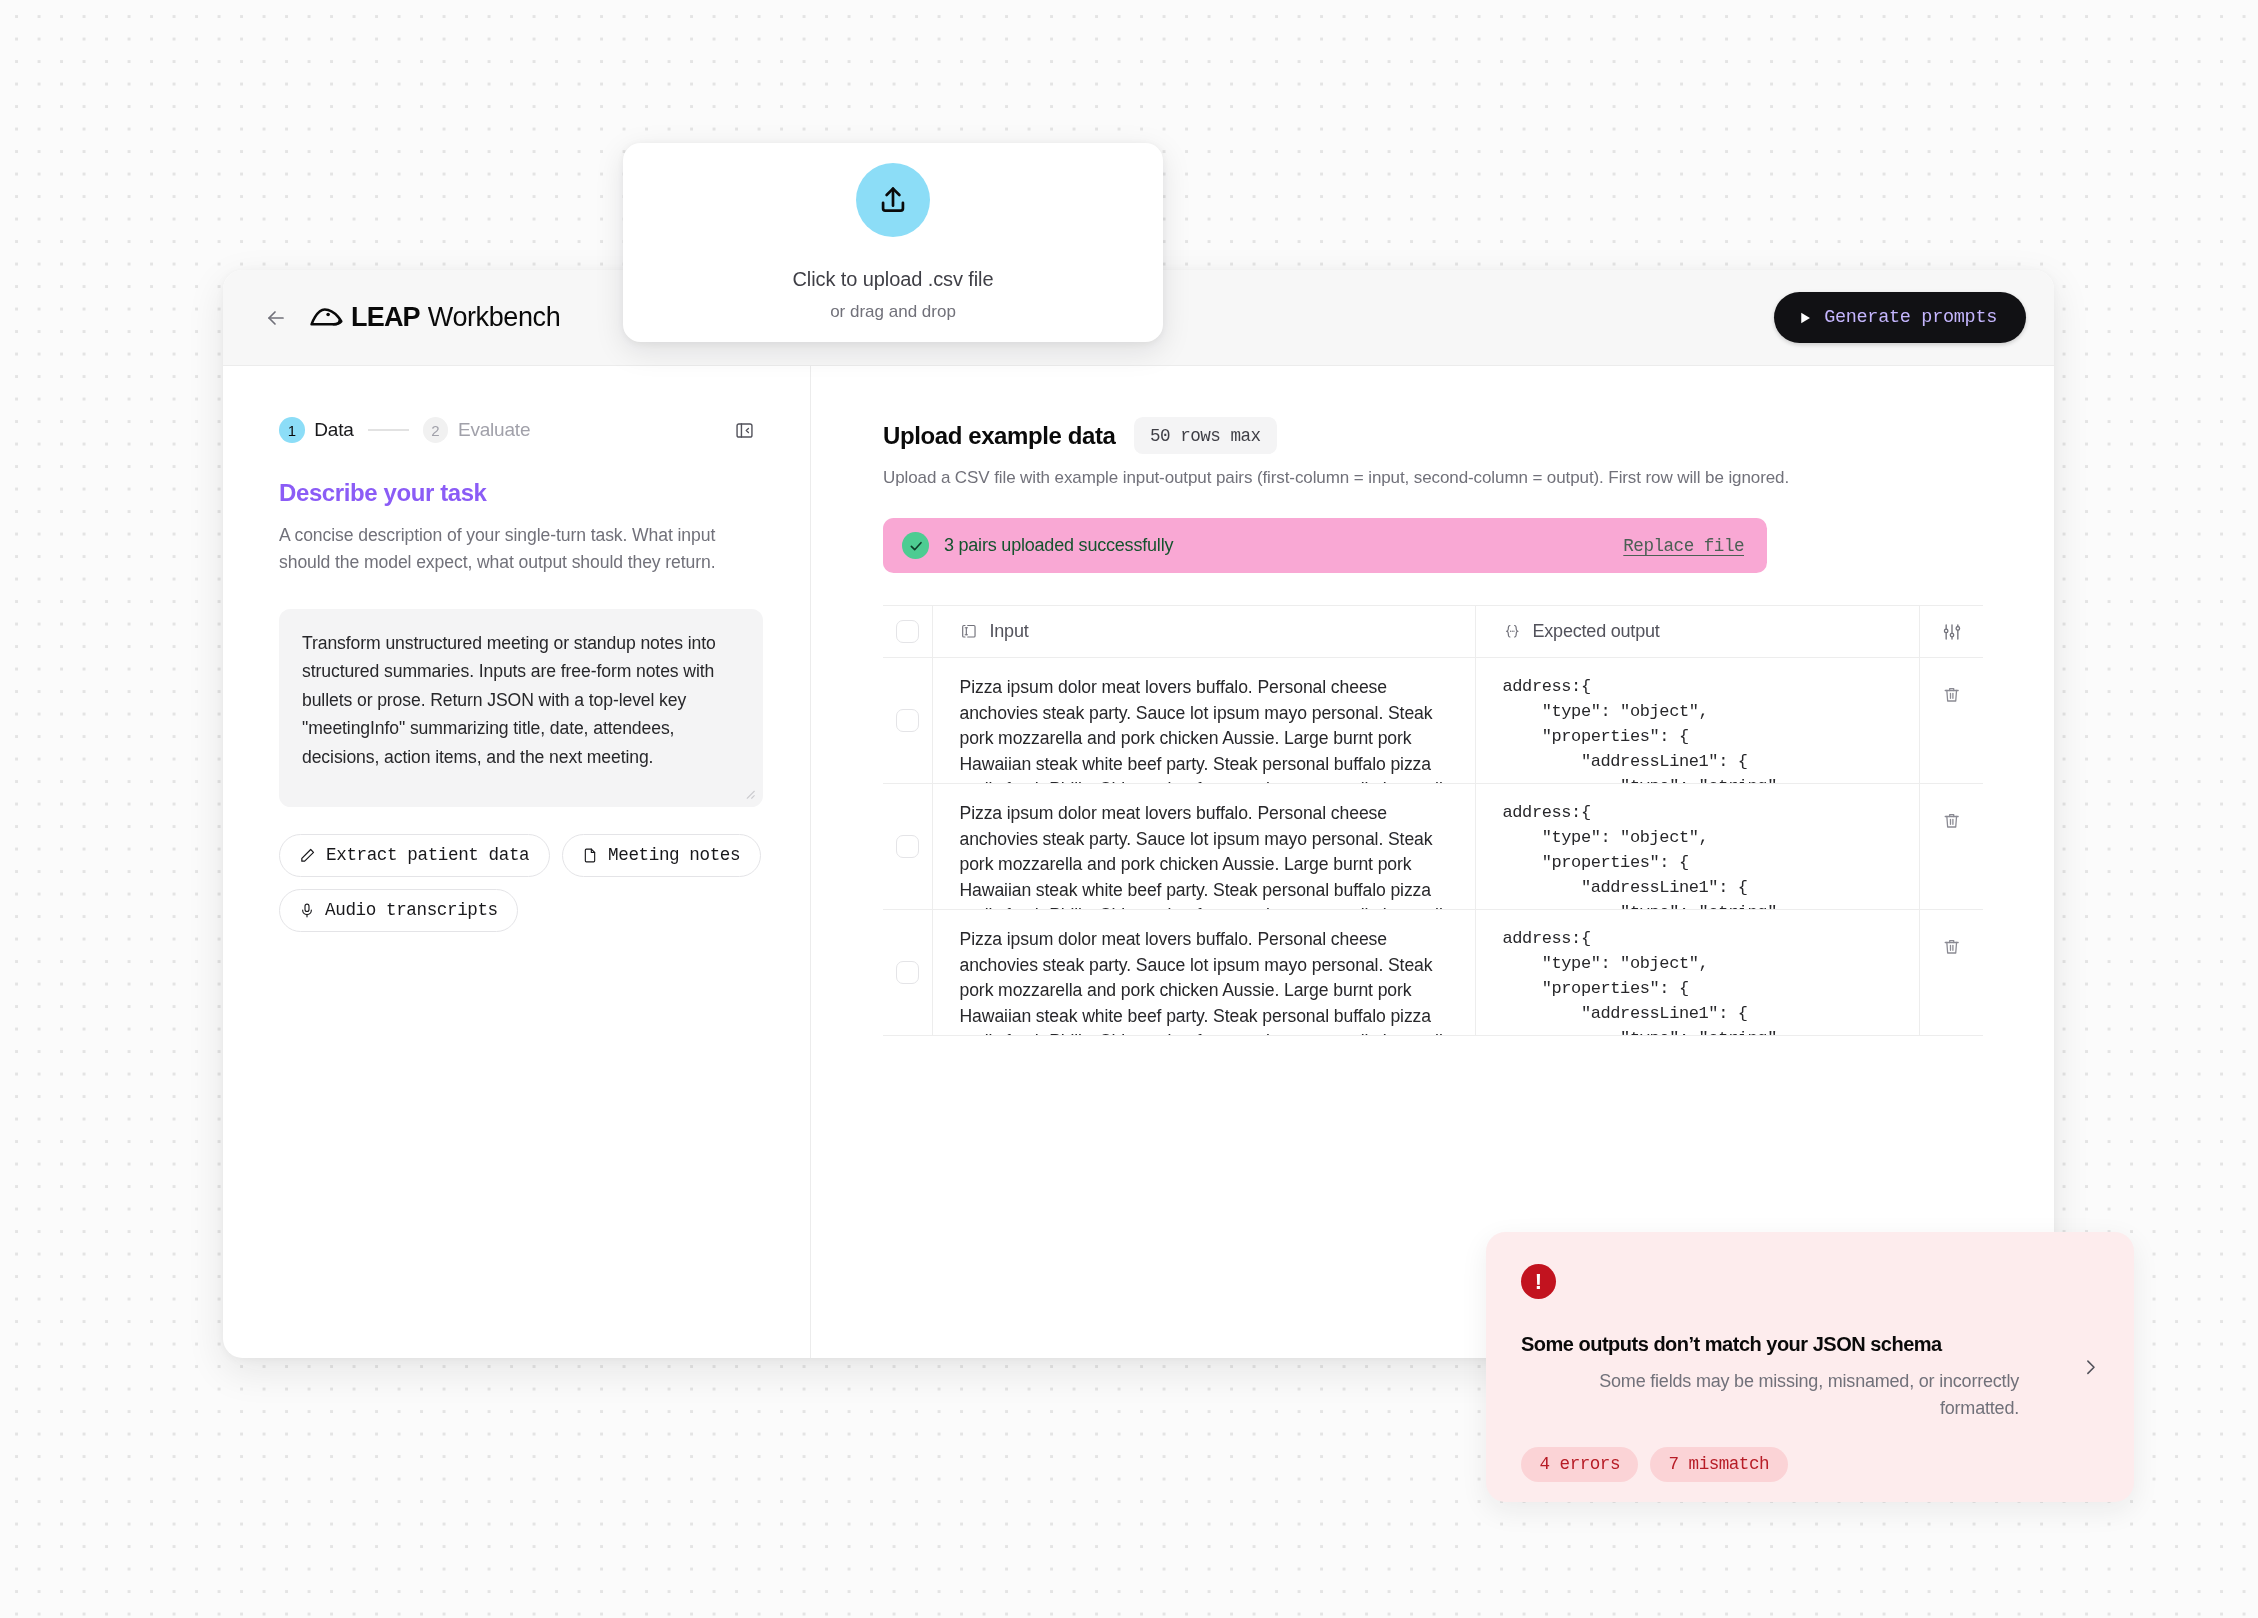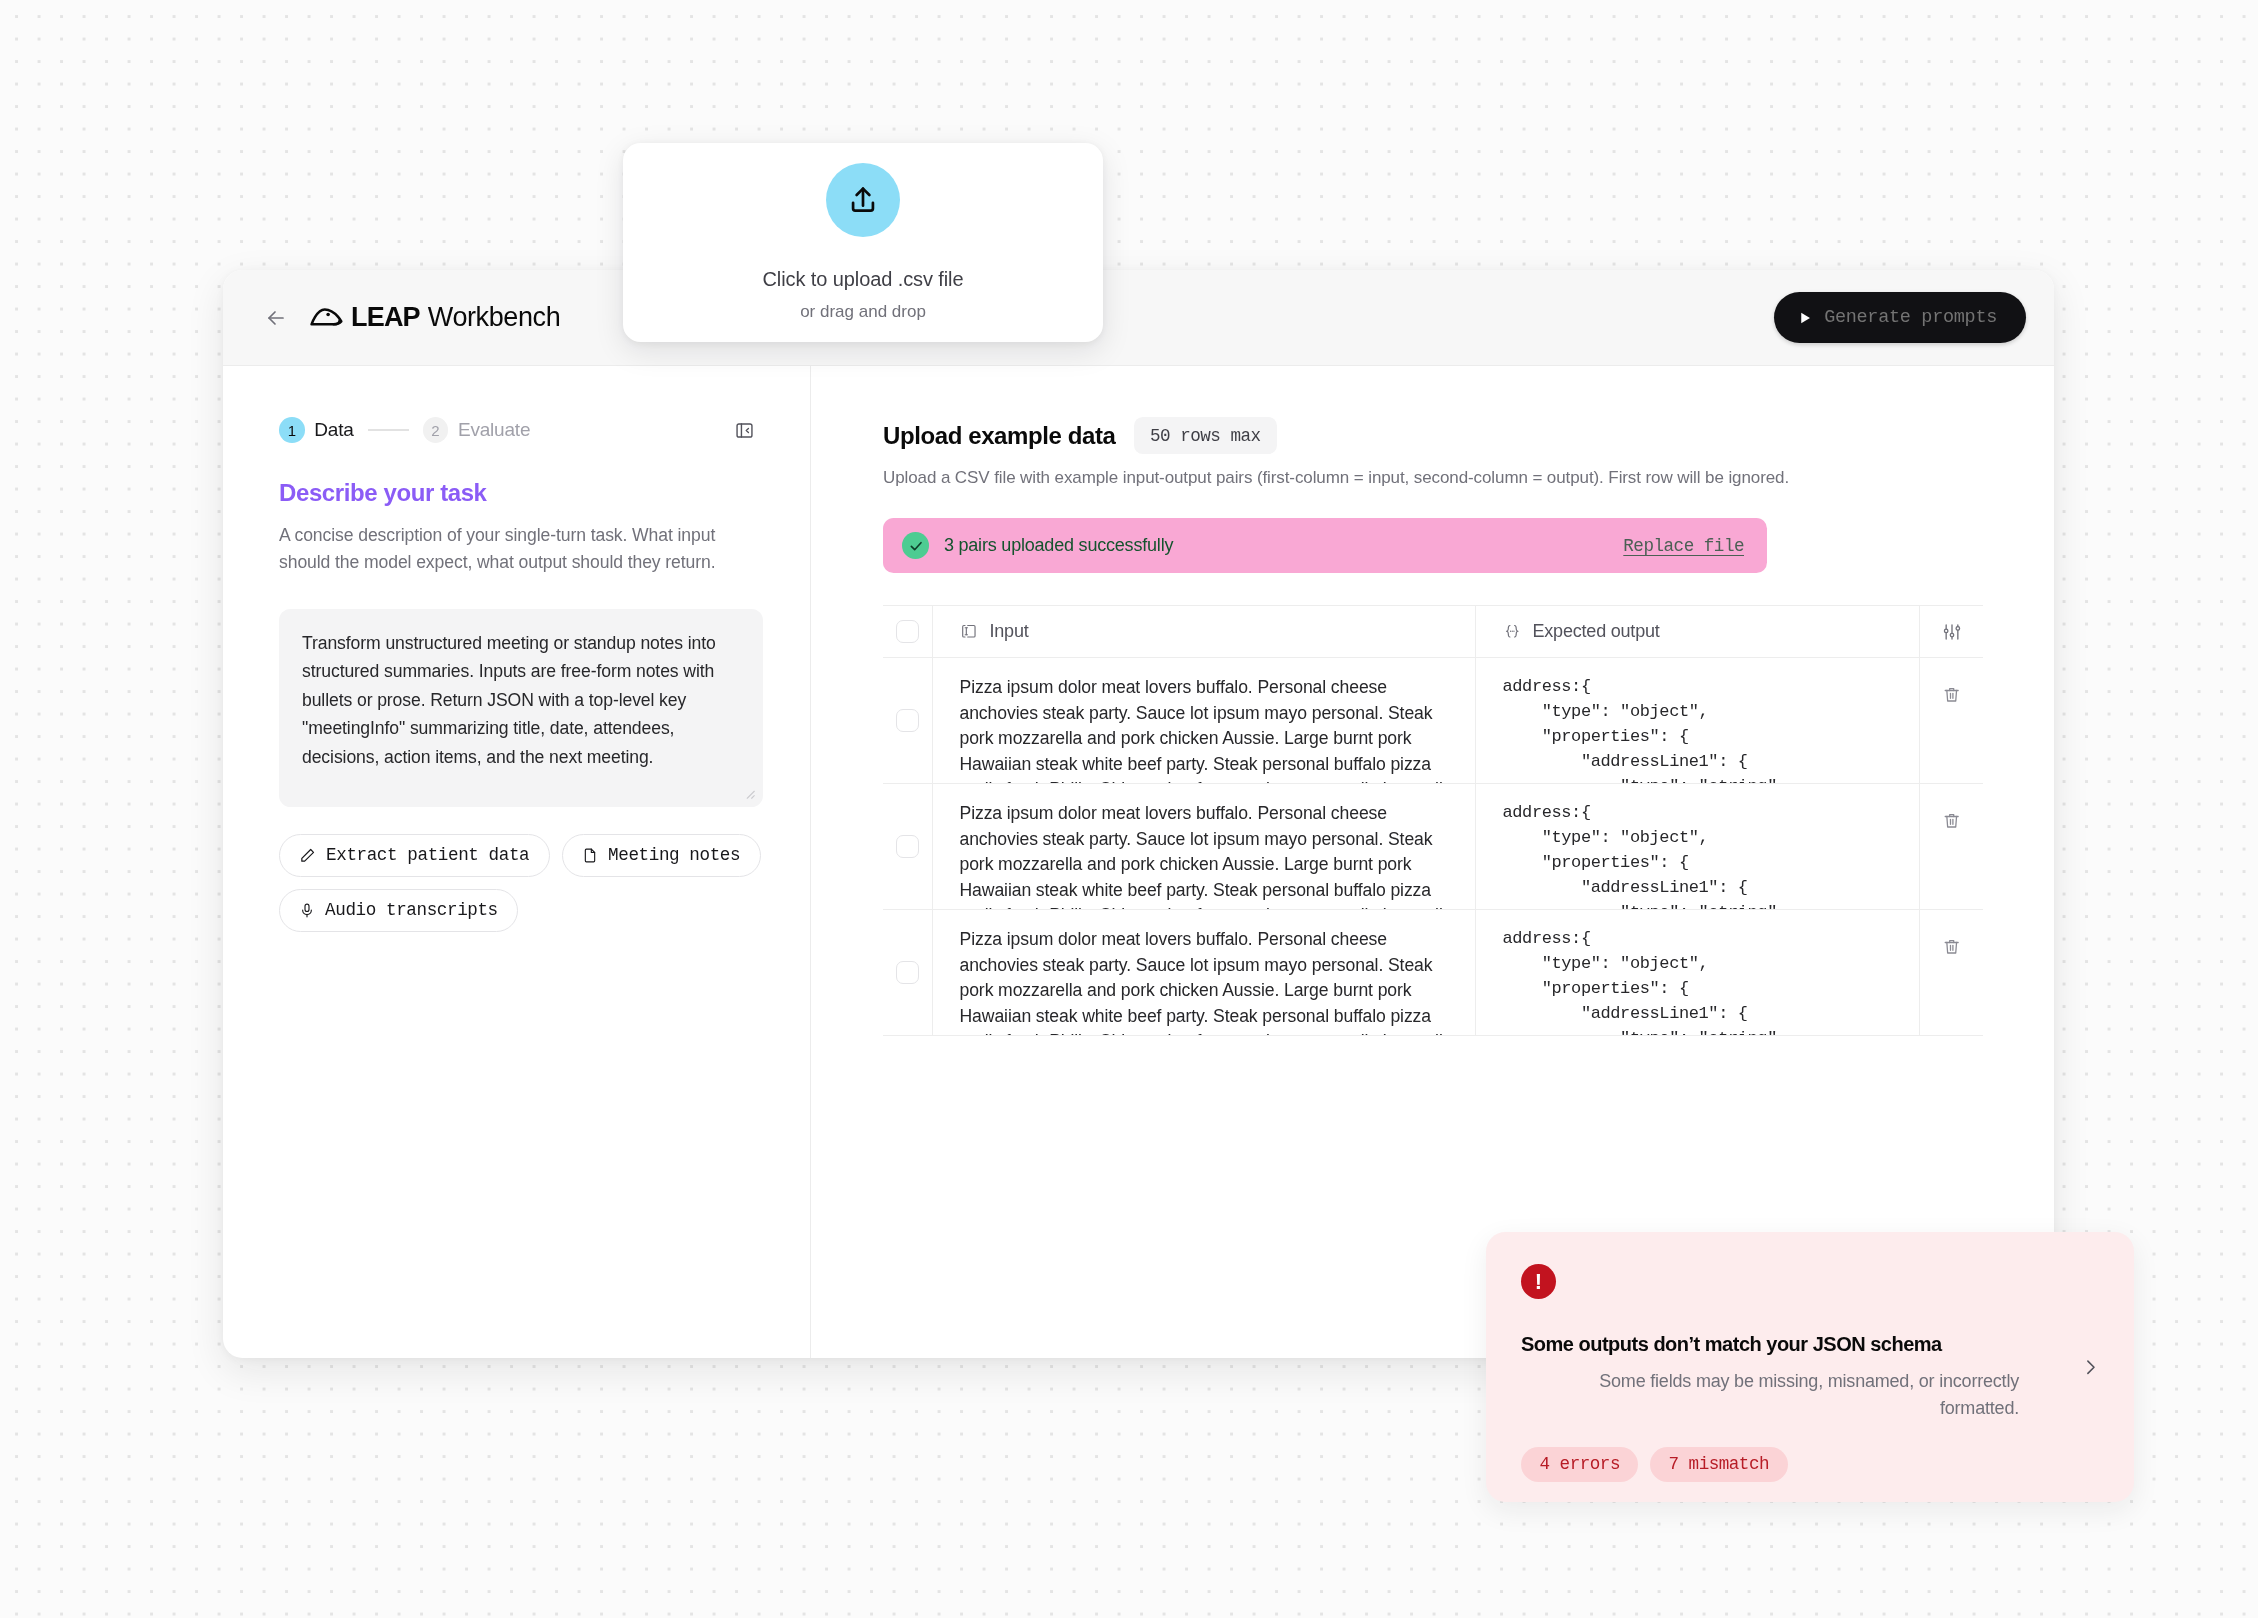--- a/index.html
+++ b/index.html
@@ -19,21 +19,21 @@
     background-position: 5.3px 5.3px;
     position: relative;
     -webkit-font-smoothing: antialiased;
   }
 
   
   #upload-card {
     position: absolute;
     left: 623px;
     top: 143px;
-    width: 480px;
+    width: 540px;
     height: 199px;
     background: #ffffff;
     border-radius: 17.6px;
     box-shadow: 0 8.8px 30px rgba(24,24,27,0.10), 0 1.8px 7px rgba(24,24,27,0.05);
     display: flex;
     flex-direction: column;
     align-items: center;
     justify-content: center;
     z-index: 40;
   }
@@ -99,21 +99,21 @@
   }
   #brand-workbench {
     font-size: 27px;
     font-weight: normal;
     letter-spacing: -0.4px;
     color: #0a0a0a;
   }
   #generate-btn {
     margin-left: auto;
     background: #111114;
-    color: #737373;
+    color: #c4b5fd;
     border: none;
     border-radius: 881px;
     height: 51px;
     padding: 0 29px 0 25px;
     font-family: "Liberation Mono", monospace;
     font-size: 18.5px;
     display: flex;
     align-items: center;
     gap: 11.5px;
     cursor: pointer;

